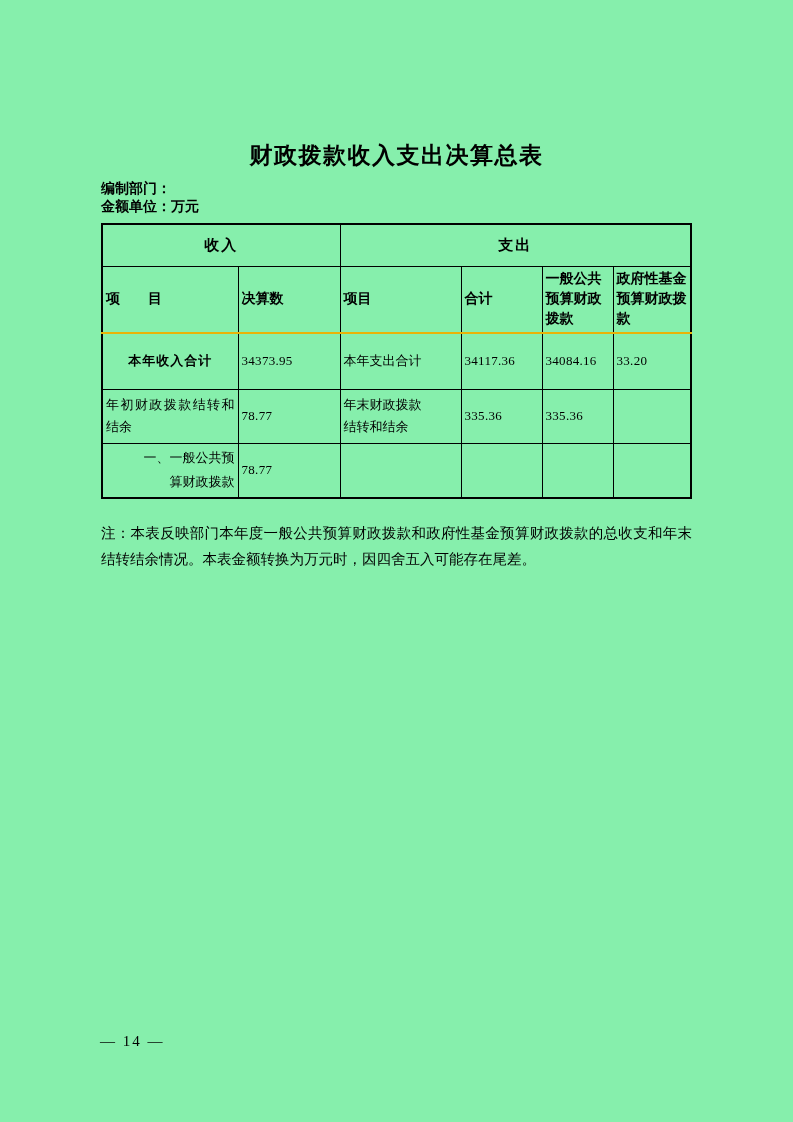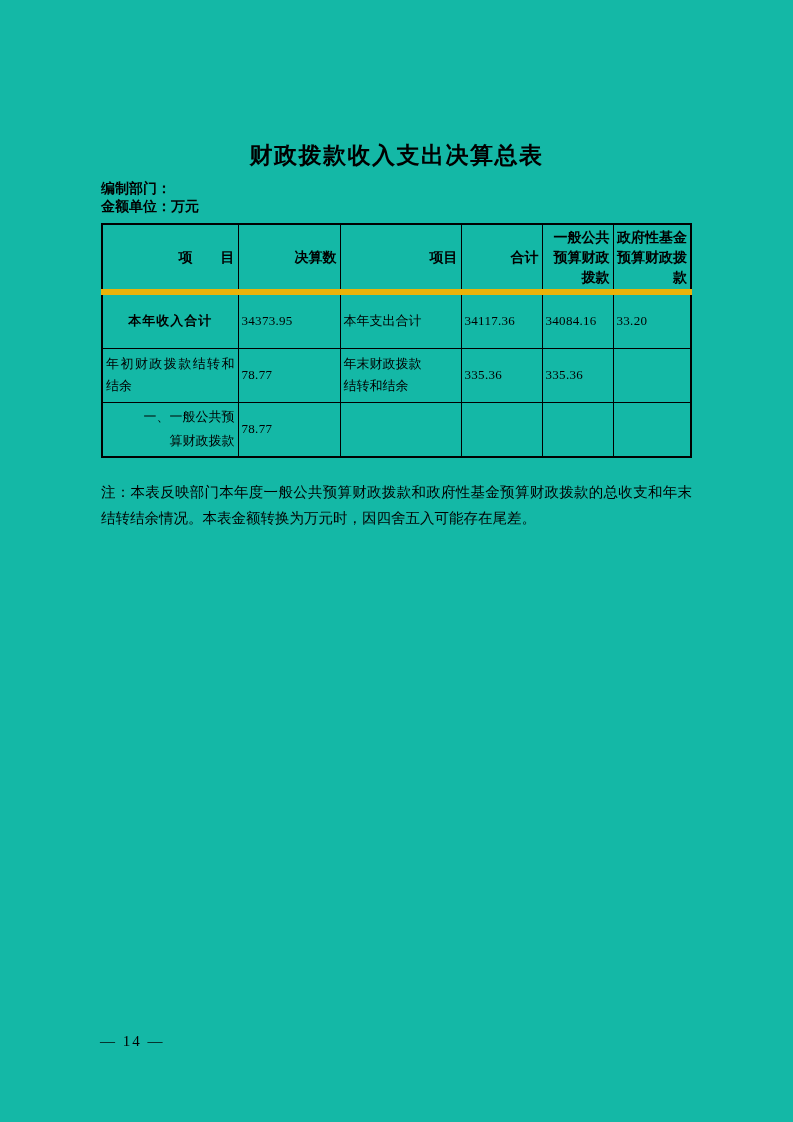--- a/index.html
+++ b/index.html
@@ -2,21 +2,21 @@
 <html><head>
 <meta charset="utf-8">
 <style>
   * { margin: 0; padding: 0; box-sizing: border-box; }
   html, body { background: #e8e8e8; }
   .sheet {
     position: relative;
     width: 793px;
     height: 1122px;
     margin: 0 auto;
-    background: #14b8a6;
+    background: #86efac;
     color: #000000;
     font-family: "Liberation Serif", "DejaVu Serif", serif;
     overflow: hidden;
   }
   .content {
     position: absolute;
     left: 101px;
     top: 141px;
     width: 591px;
   }
@@ -60,27 +60,27 @@
     overflow: hidden;
   }
   tr.group-header td {
     font-family: "Liberation Sans", "DejaVu Sans", sans-serif;
     font-weight: bold;
     font-size: 15px;
     text-align: center;
     letter-spacing: 2px;
   }
   tr.col-header td {
-    font-family: Liberation Sans, sans-serif;
+    font-family: Liberation Serif, serif;
     font-weight: bold;
     font-size: 14px;
-    text-align: right;
+    text-align: left;
     white-space: pre-line;
     line-height: 20px;
-    border-bottom: 6px solid #eab308;
+    border-bottom: 2px solid #eab308;
   }
   td.total-label {
     font-family: "Liberation Sans", "DejaVu Sans", sans-serif;
     font-weight: bold;
     font-size: 15px;
     text-align: center;
     letter-spacing: 1px;
   }
   td.item {
     text-align: justify;
@@ -139,20 +139,24 @@
     <table class="fiscal">
       <colgroup>
         <col style="width:136px">
         <col style="width:102px">
         <col style="width:121px">
         <col style="width:81px">
         <col style="width:71px">
         <col style="width:78px">
       </colgroup>
       <tbody>
+        <tr class="group-header h1">
+          <td colspan="2">收入</td>
+          <td colspan="4">支出</td>
+        </tr>
         <tr class="col-header h2">
           <td>项　　目</td>
           <td>决算数</td>
           <td>项目</td>
           <td>合计</td>
           <td>一般公共
 预算财政
 拨款</td>
           <td>政府性基金
 预算财政拨

